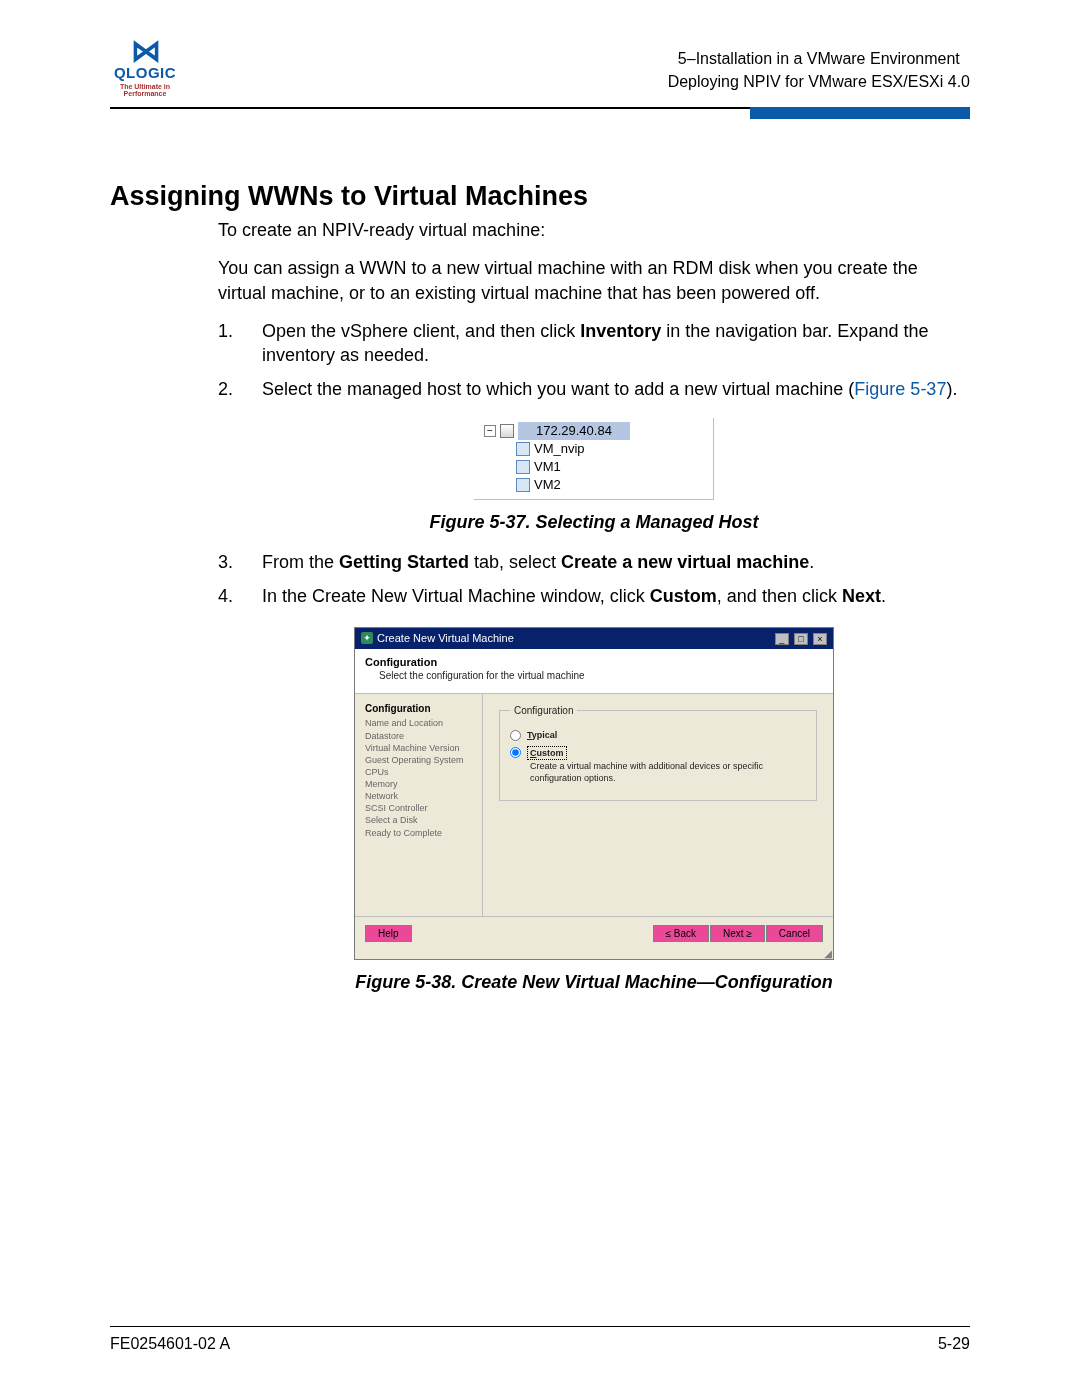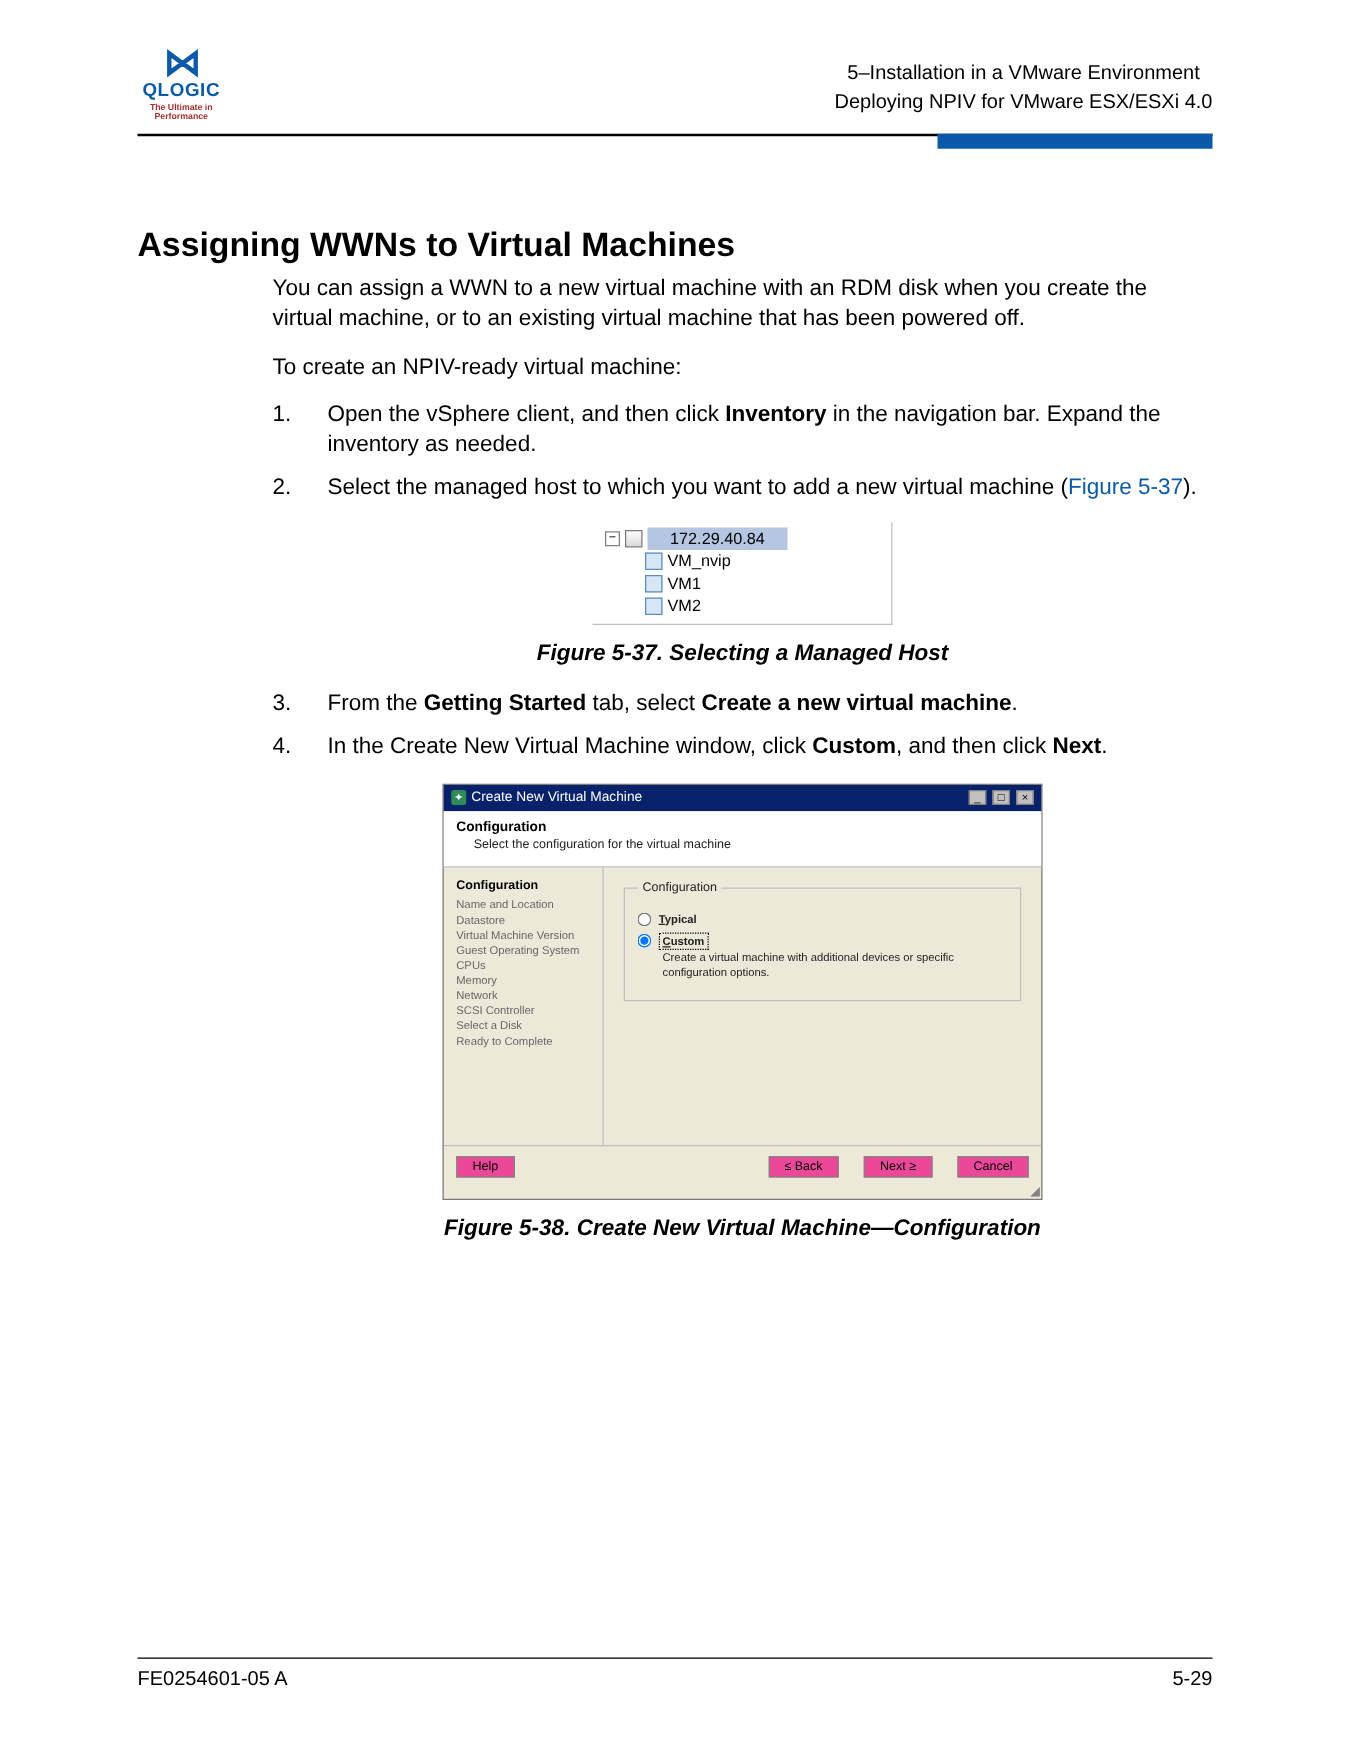--- a/index.html
+++ b/index.html
@@ -201,21 +201,21 @@
     display: flex;
     justify-content: space-between;
     align-items: center;
   }
   .wiz-btn {
     font-size: 10px;
     padding: 2px 12px;
     background: #ec4899;
     border: 1px solid #808080;
   }
-  .wiz-footer-r { display:flex; gap:20px; }
+  .wiz-footer-r { display:flex; gap:1px; }
   .resize-grip {
     text-align: right; font-size: 10px; color: #808080; padding: 0 1px 1px 0; line-height: 8px;
   }
 
   .page-footer-rule {
     position: absolute;
     left: 110px; right: 110px;
     bottom: 70px;
     border-top: 1px solid #000;
   }
@@ -251,22 +251,22 @@
       <div class="rule-line"></div>
     </div>
   <div class="rule-tab"></div>
 </div>
 
 <div class="page">
   <div class="content">
     <h1 class="sect">Assigning WWNs to Virtual Machines</h1>
 
     <div class="body-text">
+      <p>To create an NPIV-ready virtual machine:</p>
       <p>You can assign a WWN to a new virtual machine with an RDM disk when you create the virtual machine, or to an existing virtual machine that has been powered off.</p>
-      <p>To create an NPIV-ready virtual machine:</p>
 
       <ol class="steps">
         <li>
           <span class="num">1.</span>
           <span>
             <span>Open the vSphere client, and then click </span><b>Inventory</b><span> in the navigation bar. Expand the inventory as needed.</span>
           </span>
         </li>
         <li>
           <span class="num">2.</span>
@@ -373,15 +373,15 @@
       </div>
 
       <div class="fig-caption">Figure 5-38. Create New Virtual Machine—Configuration</div>
 
     </div>
   </div>
 </div>
 
 <div class="page-footer-rule"></div>
 <div class="page-footer">
-  <span>FE0254601-05 A</span>
+  <span>FE0254601-02 A</span>
   <span>5-29</span>
 </div>
 
 </body></html>

